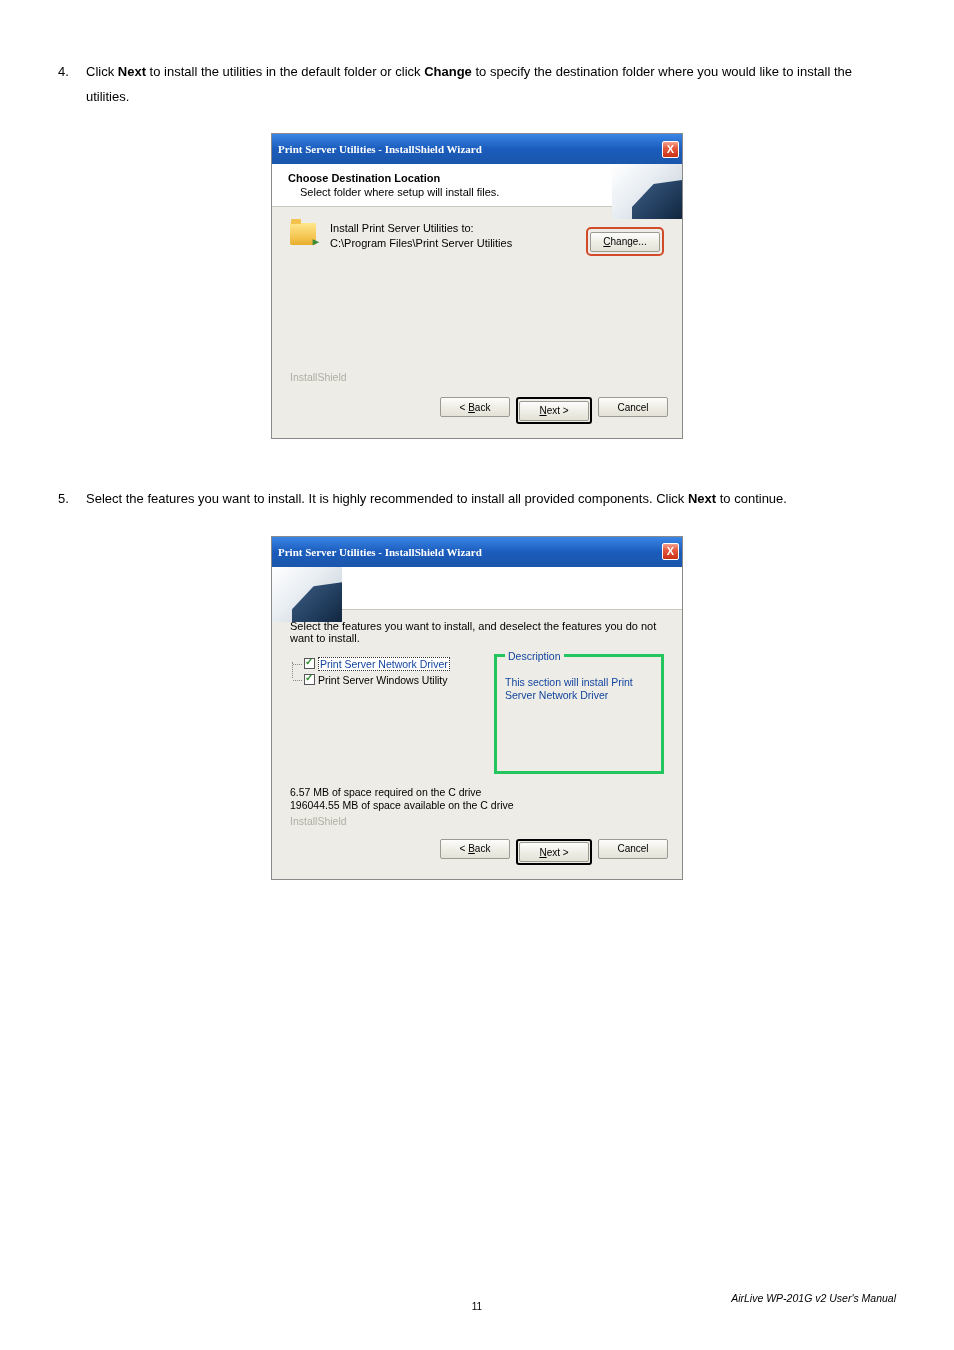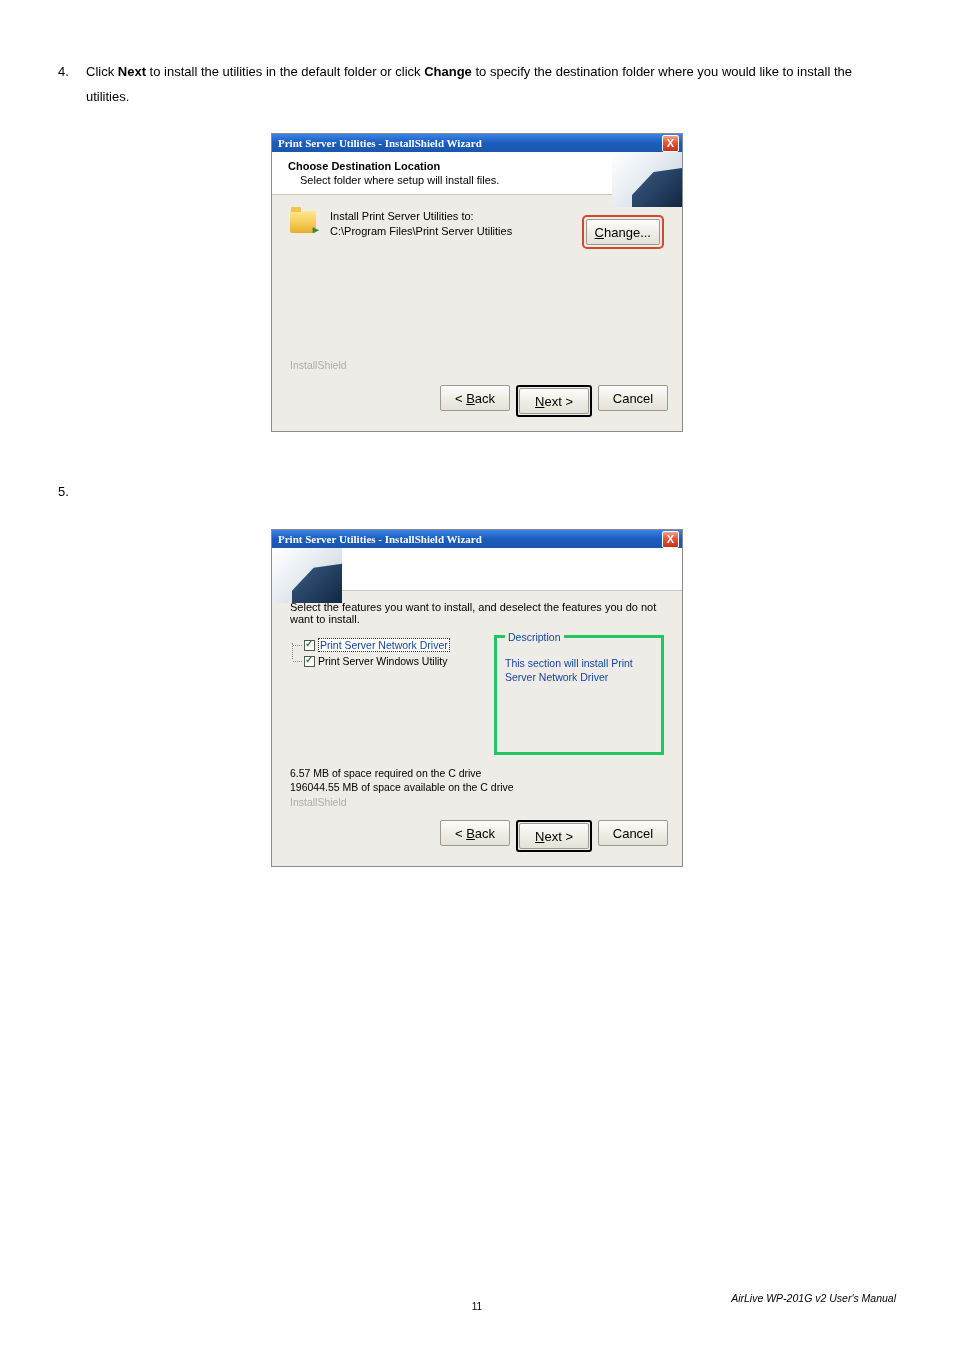--- a/index.html
+++ b/index.html
@@ -46,21 +46,21 @@
     border: 1px solid #8a8a8a;
     font-family: Tahoma, "MS Sans Serif", Arial, sans-serif;
   }
 
   .titlebar {
     background: linear-gradient(to bottom, #3a85e6 0%, #1b5cbc 50%, #1a56ab 100%);
     color: #fff;
     display: flex;
     align-items: center;
     justify-content: space-between;
-    height: 18px;
+    height: 30px;
     padding: 0 3px 0 6px;
   }
   .titlebar-text {
     font-size: 11px;
     font-weight: bold;
     font-family: Georgia, serif;
   }
   .win-close {
     width: 17px;
     height: 17px;
@@ -169,24 +169,24 @@
   .change-btn-wrap {
     position: absolute;
     top: 6px;
     right: 0;
     border: 2px solid #d14a2a;
     border-radius: 5px;
     padding: 2px;
   }
 
   .btn {
-    height: 26px;
+    height: 20px;
     min-width: 70px;
     padding: 0 8px;
-    font-size: 13px;
+    font-size: 10px;
     background: linear-gradient(to bottom, #fdfdfc 0%, #efeee6 50%, #e4e2d7 100%);
     border: 1px solid #9c9a90;
     border-radius: 2px;
     color: #000;
     display: inline-flex;
     align-items: center;
     justify-content: center;
   }
   .btn u { text-decoration: underline; }
 
@@ -378,20 +378,23 @@
           <span><u>N</u><span>ext &gt;</span></span>
         </span>
       </span>
       <span class="btn">Cancel</span>
     </div>
   </div>
 </div>
 
 <div class="instruction-block">
   <div class="instruction-num">5.</div>
+  <div class="instruction-text">
+    <span>Select the features you want to install. It is highly recommended to install all provided components. Click </span><b>Next</b><span> to continue.</span>
+  </div>
 </div>
 
 <div class="dialog-wrap">
   <div class="dialog">
     <div class="titlebar">
       <span class="titlebar-text">Print Server Utilities - InstallShield Wizard</span>
       <span class="win-close">X</span>
     </div>
     <div class="header-pane">
       <div class="header-art"></div>

